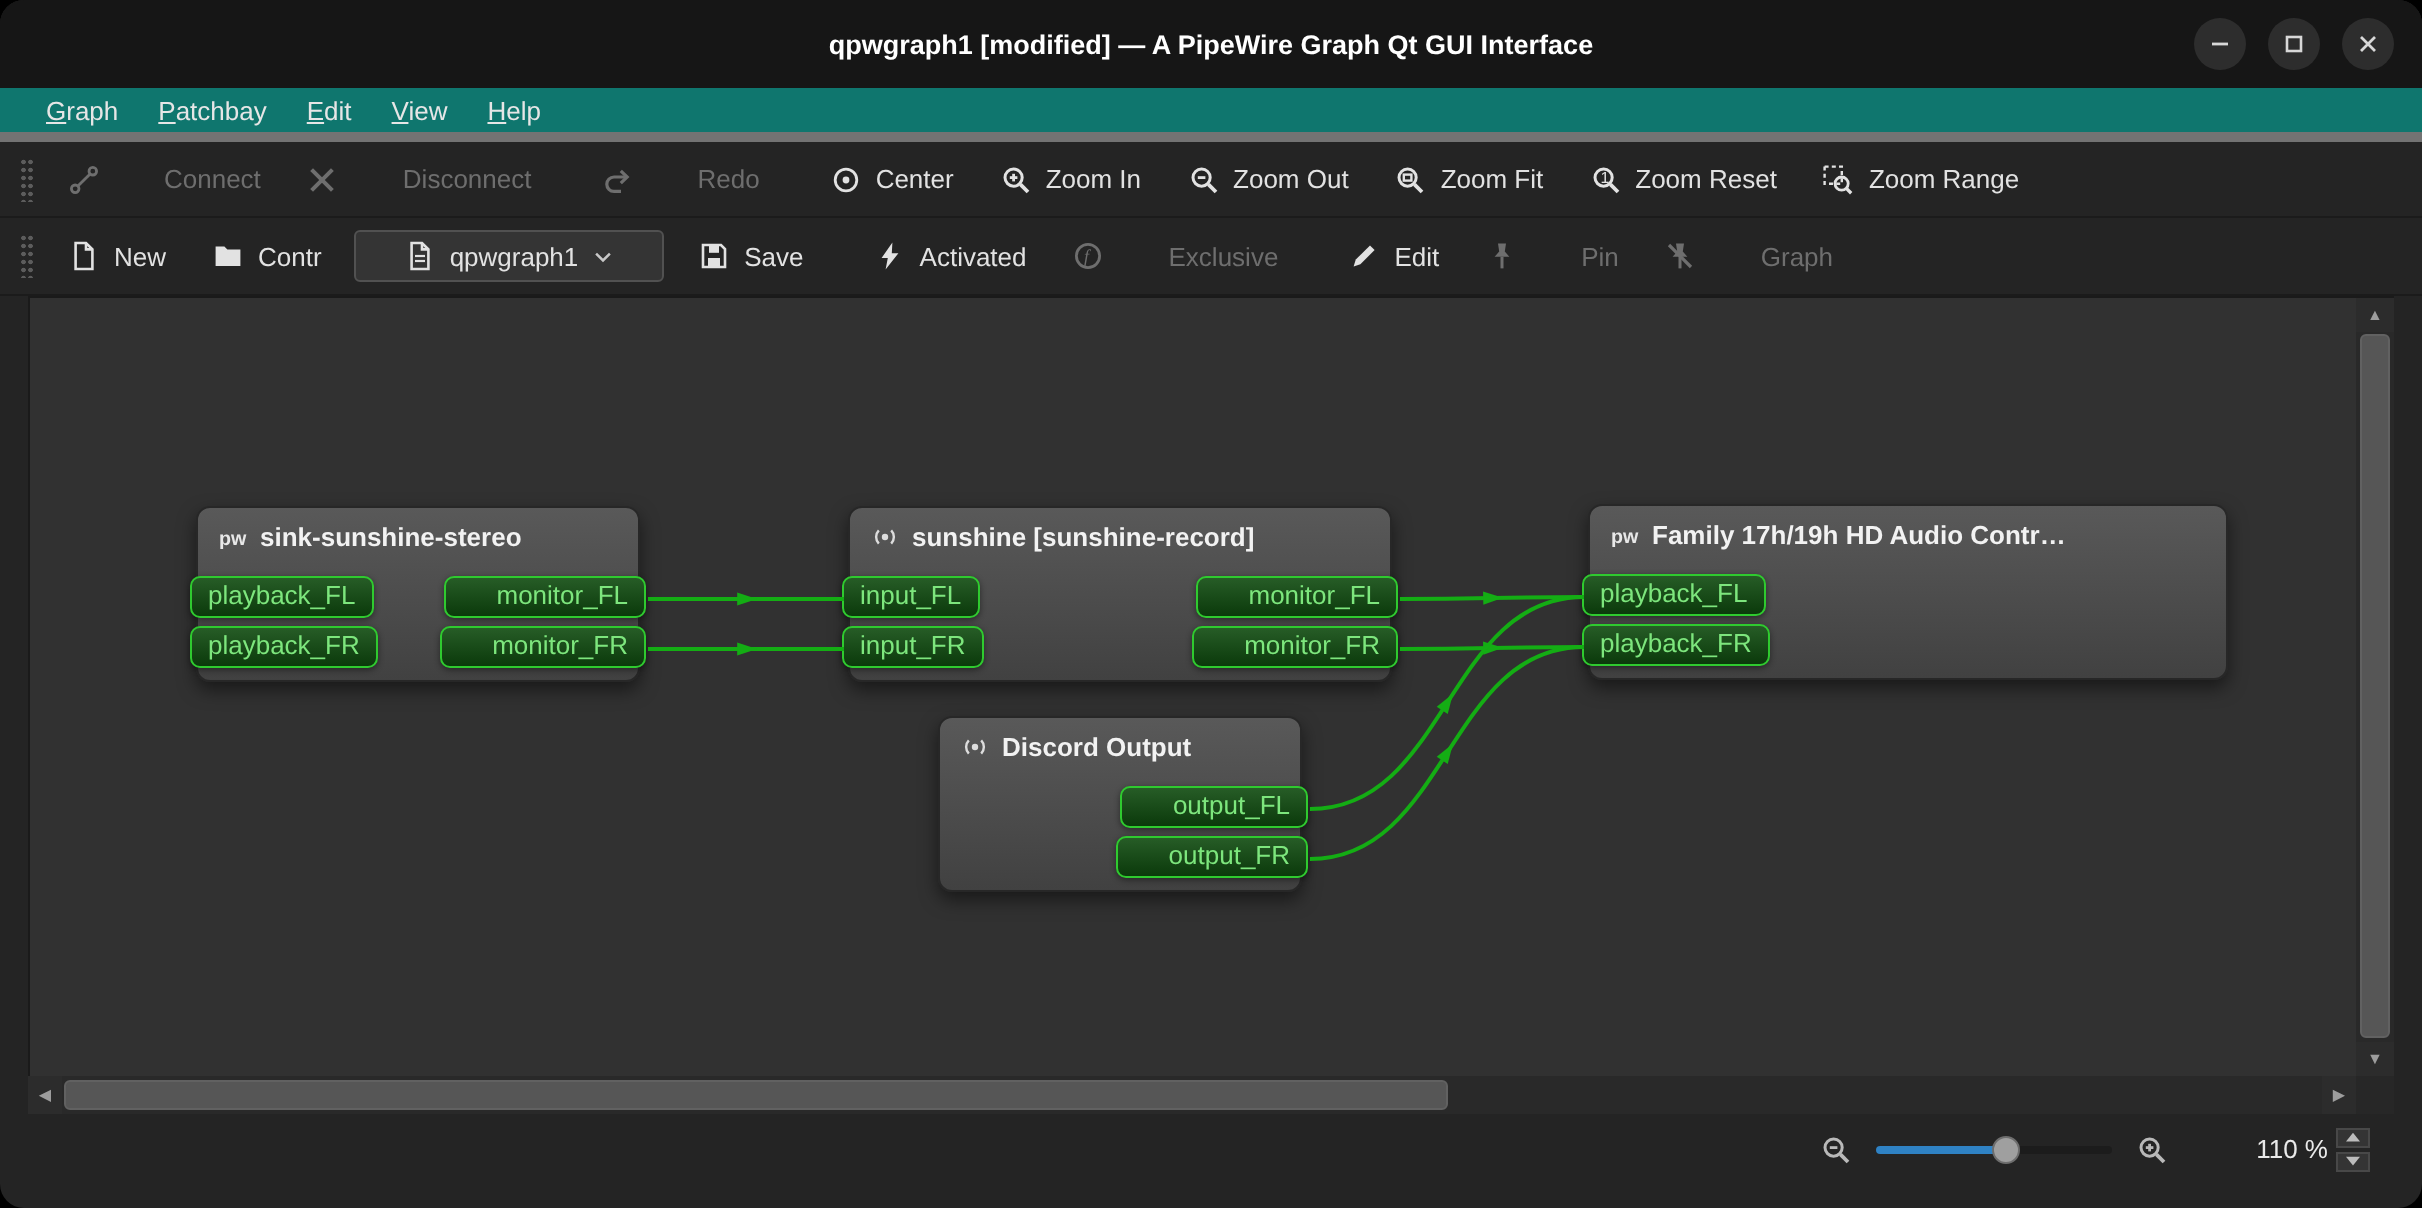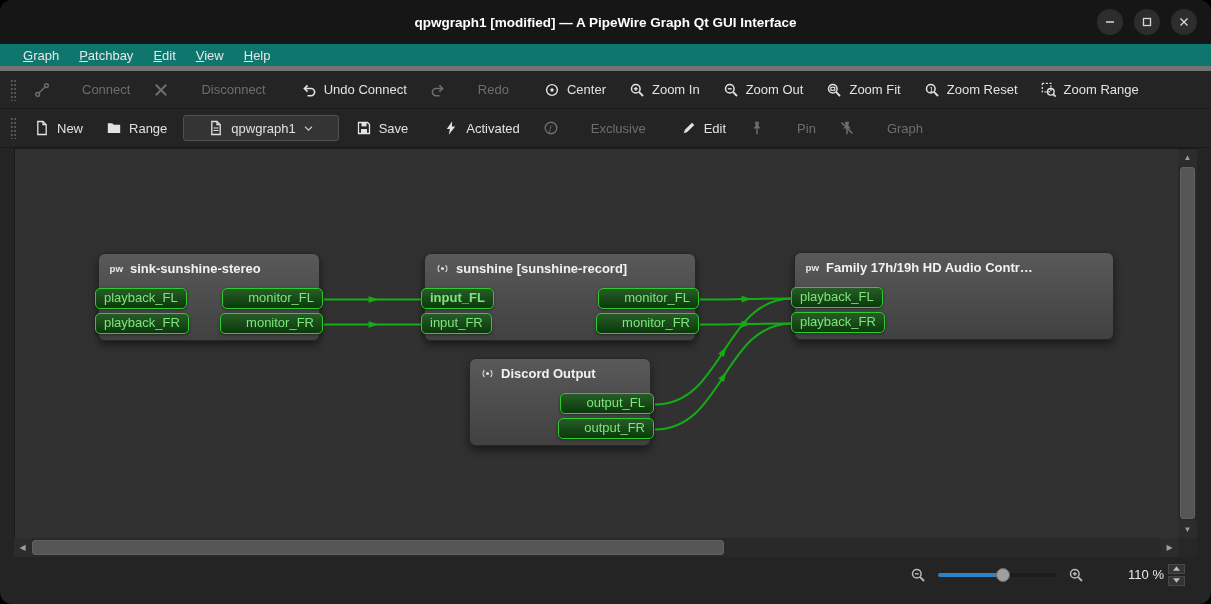--- a/index.html
+++ b/index.html
@@ -169,29 +169,20 @@
       </div>
       <div class="tb-btn disabled">
         <span class="tb-icon">
           <svg viewBox="0 0 16 16">
             <path d="M2.8 2.8 L13.2 13.2 M13.2 2.8 L2.8 13.2" stroke="currentColor" stroke-width="2" fill="none"></path>
           </svg>
         </span>
         <span>Disconnect</span>
       </div>
       <div class="tb-sep"></div>
-      <div class="tb-btn">
-        <span class="tb-icon">
-          <svg viewBox="0 0 16 16">
-            <path d="M4 6.5 H10 a3.6 3.6 0 0 1 0 7.2 H6.5" fill="none" stroke="currentColor" stroke-width="1.6"></path>
-            <path d="M6.6 3.4 L3.4 6.5 L6.6 9.6" fill="none" stroke="currentColor" stroke-width="1.6"></path>
-          </svg>
-        </span>
-        <span>Undo Connect</span>
-      </div>
       <div class="tb-btn disabled">
         <span class="tb-icon">
           <svg viewBox="0 0 16 16">
             <path d="M12 6.5 H6 a3.6 3.6 0 0 0 0 7.2 H9.5" fill="none" stroke="currentColor" stroke-width="1.6"></path>
             <path d="M9.4 3.4 L12.6 6.5 L9.4 9.6" fill="none" stroke="currentColor" stroke-width="1.6"></path>
           </svg>
         </span>
         <span>Redo</span>
       </div>
       <div class="tb-sep"></div>
@@ -266,21 +257,21 @@
           </svg>
         </span>
         <span>New</span>
       </div>
       <div class="tb-btn">
         <span class="tb-icon">
           <svg viewBox="0 0 16 16">
             <path d="M1.8 3.2 h4.4 l1.5 1.6 h6.5 V13 H1.8 z" fill="currentColor"></path>
           </svg>
         </span>
-        <span>Range</span>
+        <span>Contr</span>
       </div>
       <div class="tb-btn combo">
         <span class="tb-icon">
           <svg viewBox="0 0 16 16">
             <path d="M3.8 1.5 H9 l3.2 3.2 V14.5 H3.8 z" fill="none" stroke="currentColor" stroke-width="1.3"></path>
             <path d="M9 1.5 v3.2 h3.2" fill="none" stroke="currentColor" stroke-width="1.3"></path>
             <line x1="5.5" y1="8" x2="10.5" y2="8" stroke="currentColor" stroke-width="1.1"></line>
             <line x1="5.5" y1="10.5" x2="10.5" y2="10.5" stroke="currentColor" stroke-width="1.1"></line>
           </svg>
         </span>
@@ -367,21 +358,21 @@
       <div class="node" style="left: 409px; top: 104px; width: 272px; height: 88px;">
         <div class="node-header">
           <span class="node-icon">
             <svg viewBox="0 0 16 16">
               <circle cx="8" cy="8" r="1.7" fill="#dddddd"></circle>
               <path d="M4.7 4.5 a5 5 0 0 0 0 7 M11.3 4.5 a5 5 0 0 1 0 7" fill="none" stroke="#dddddd" stroke-width="1.3"></path>
             </svg>
           </span>
           <span class="node-title">sunshine [sunshine-record]</span>
         </div>
-        <div class="port in" style="top: 34px; font-weight: bold;">input_FL</div>
+        <div class="port in" style="top: 34px;">input_FL</div>
         <div class="port in" style="top: 59px;">input_FR</div>
         <div class="port out" style="top: 34px;">monitor_FL</div>
         <div class="port out" style="top: 59px;">monitor_FR</div>
       </div>
       <div class="node" style="left: 779px; top: 103px; width: 320px; height: 88px;">
         <div class="node-header">
           <span class="node-icon">
             <svg viewBox="0 0 16 16">
               <text x="0.5" y="12" font-size="10.5" font-weight="bold" fill="#e8e8e8" font-family="sans-serif">pw</text>
             </svg>

